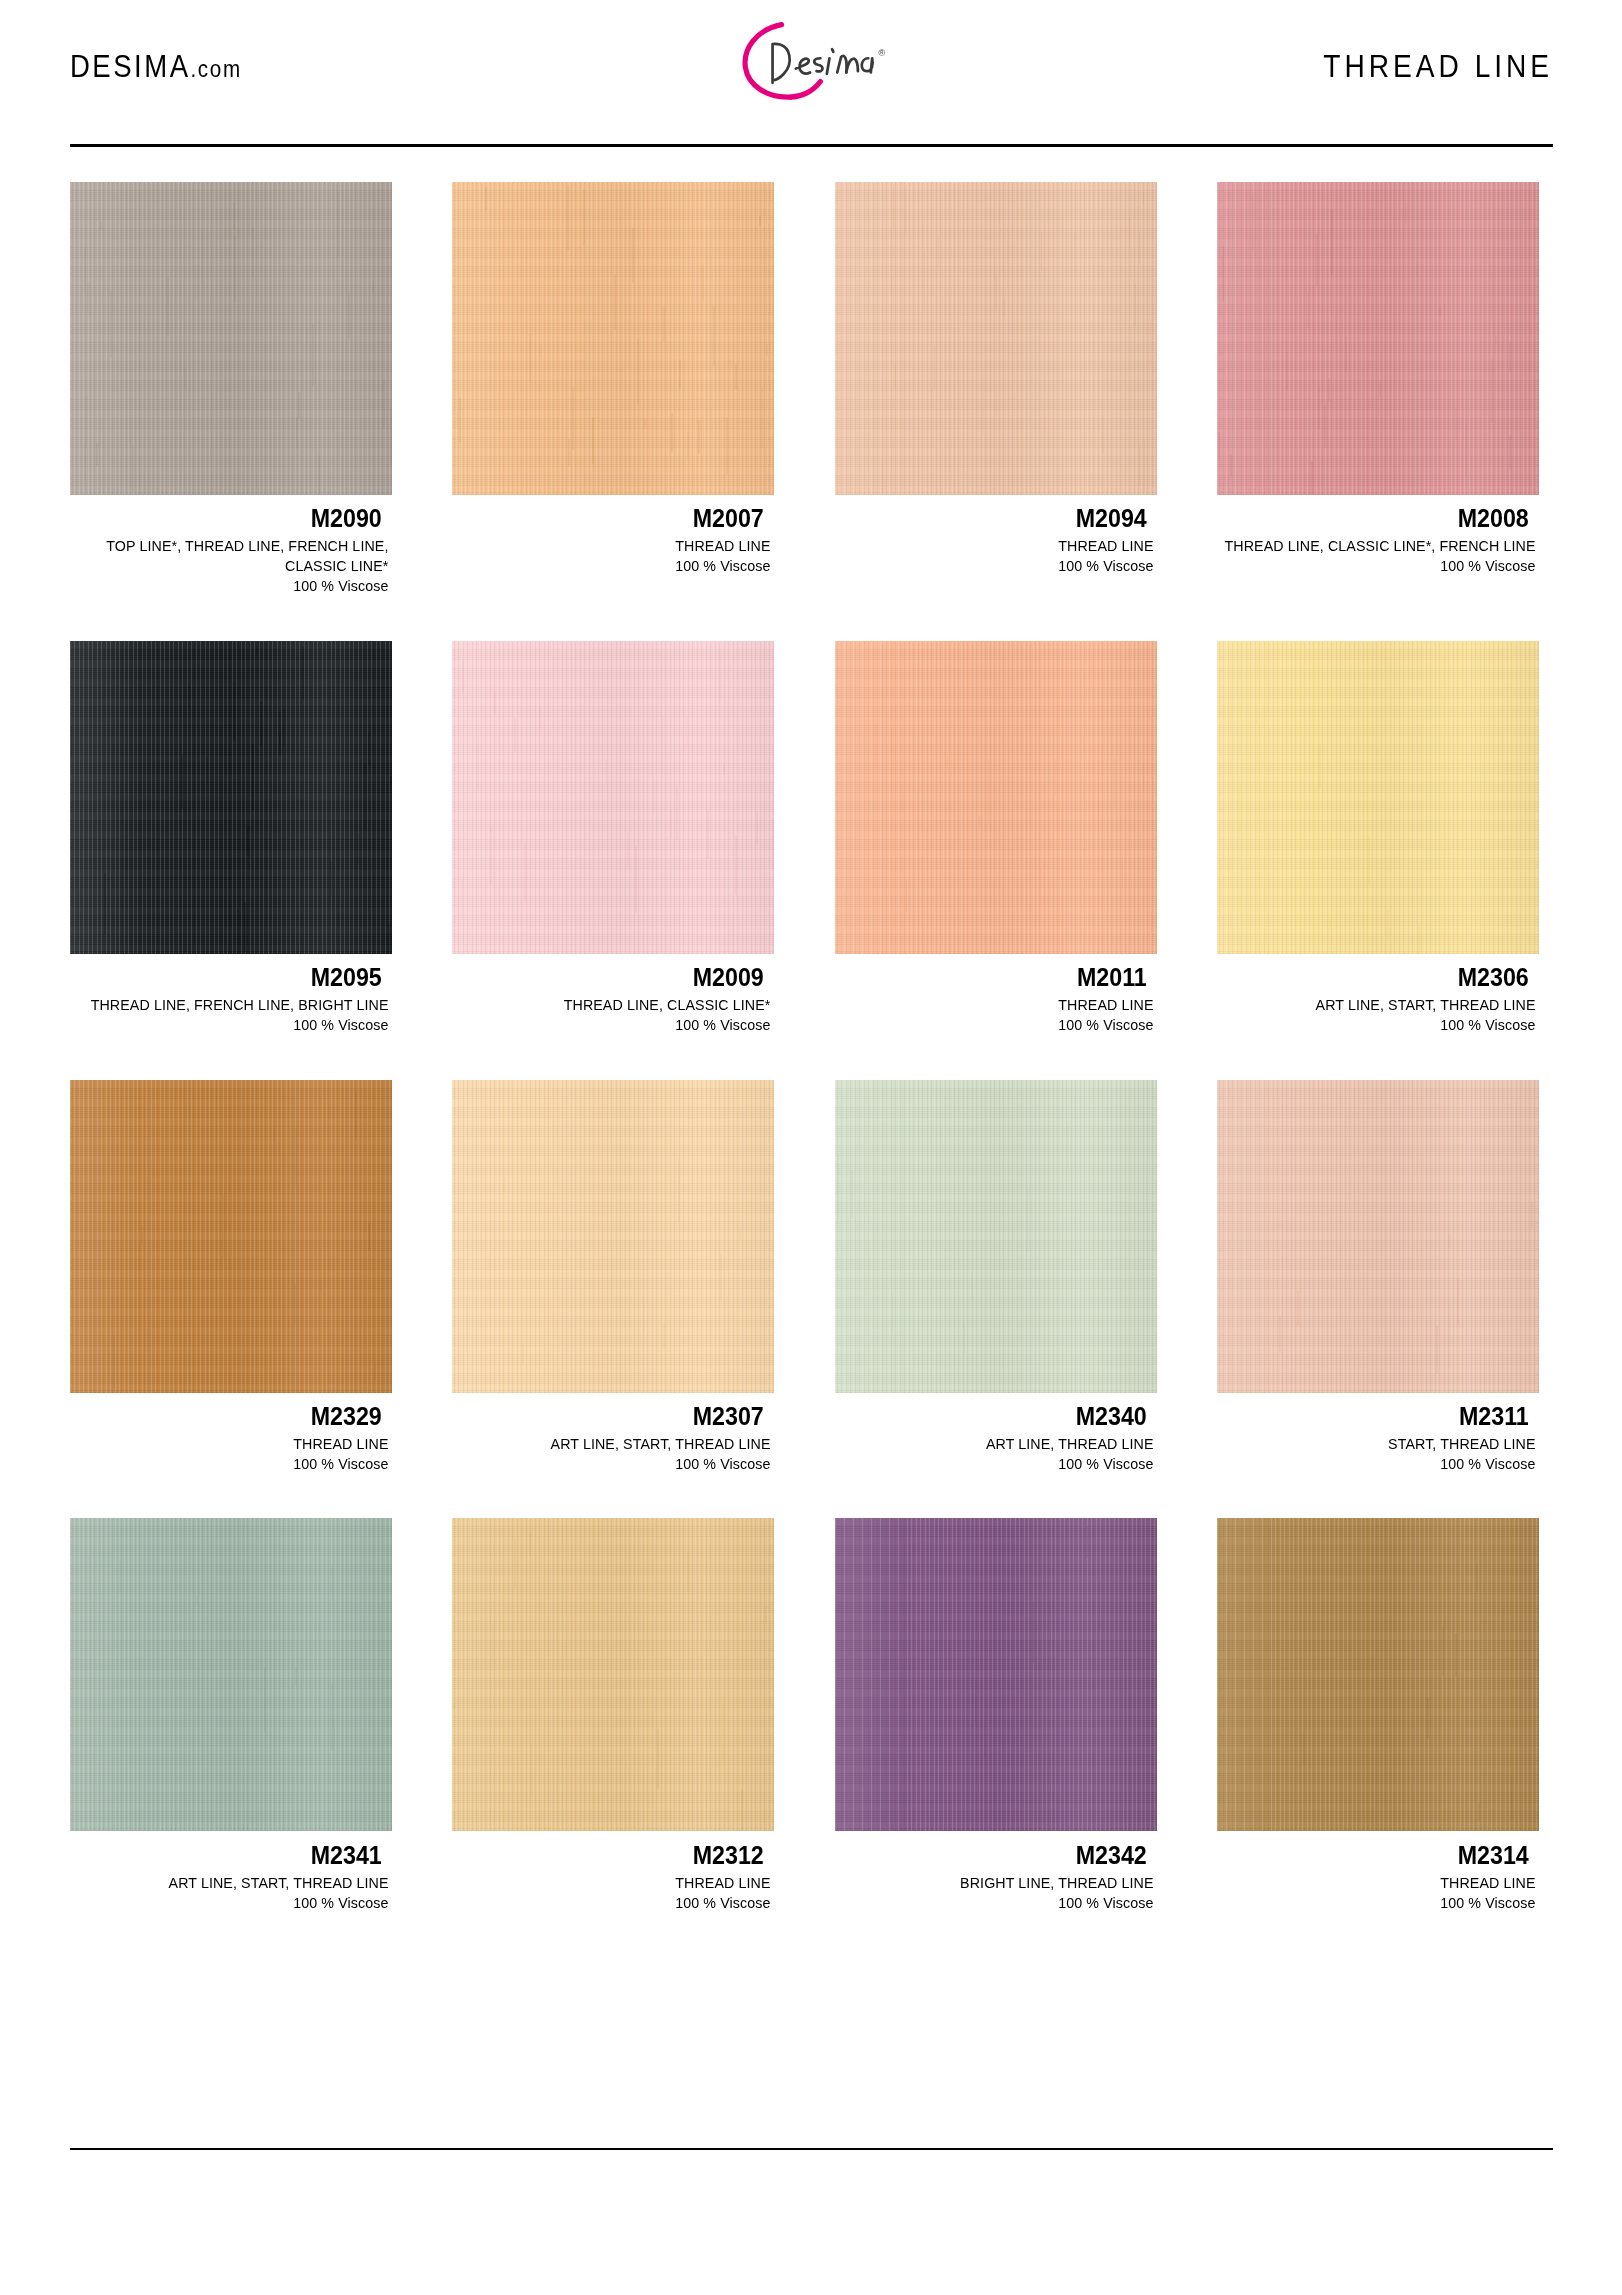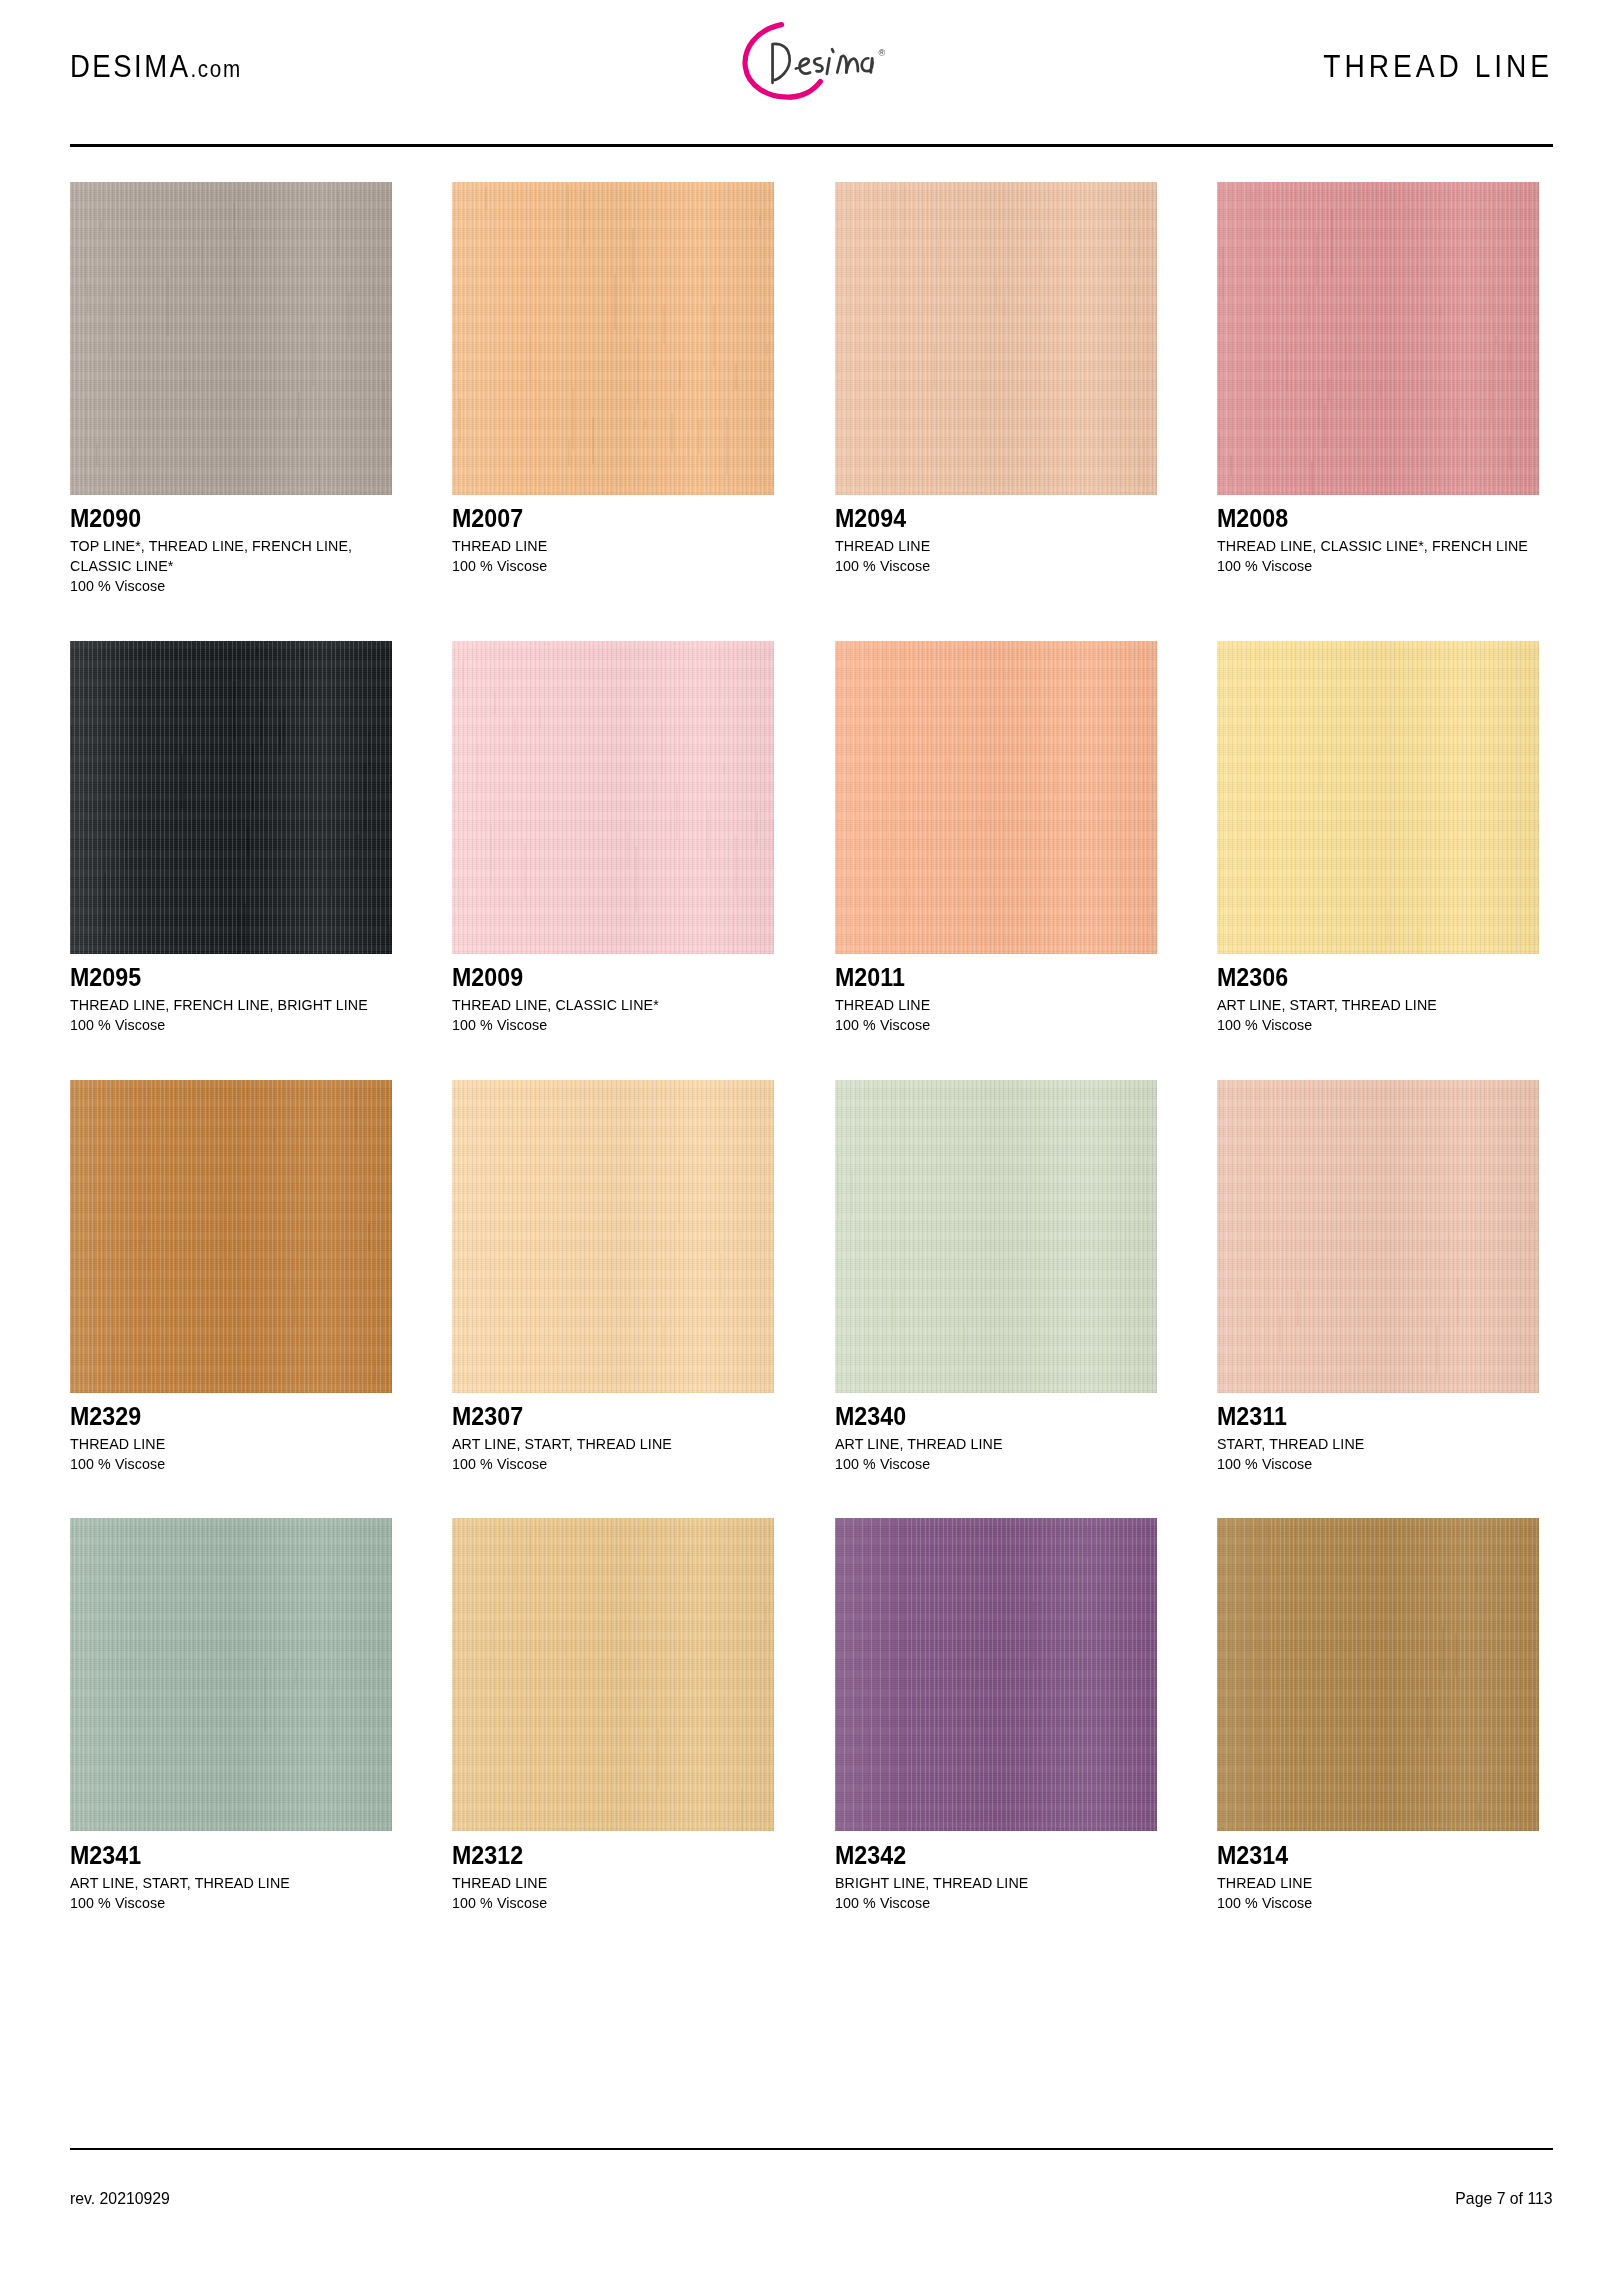--- a/index.html
+++ b/index.html
@@ -85,20 +85,21 @@
     top: 182px;
     width: 1482px;
   }
   .row {
     display: flex;
     gap: 47px;
     margin-bottom: 45px;
   }
   .cell {
     width: 372px;
+    text-align: right;
   }
 
   .swatch {
     width: 322px;
     height: 313px;
     position: relative;
     overflow: hidden;
   }
   .swatch .base {
     position: absolute;
@@ -722,19 +723,15 @@
         </div>
         <div class="code">M2314</div>
         <div class="lines">THREAD LINE</div>
         <div class="composition">100 % Viscose</div>
       </div>
     </div>
 
   </div>
 
   <div class="rule-bottom"></div>
-  <div class="footer">
-    <div class="rev">rev. 20210929</div>
-    <div class="pg">Page 7 of 113</div>
-  </div>
 
 </div>
 
 
 </body></html>

